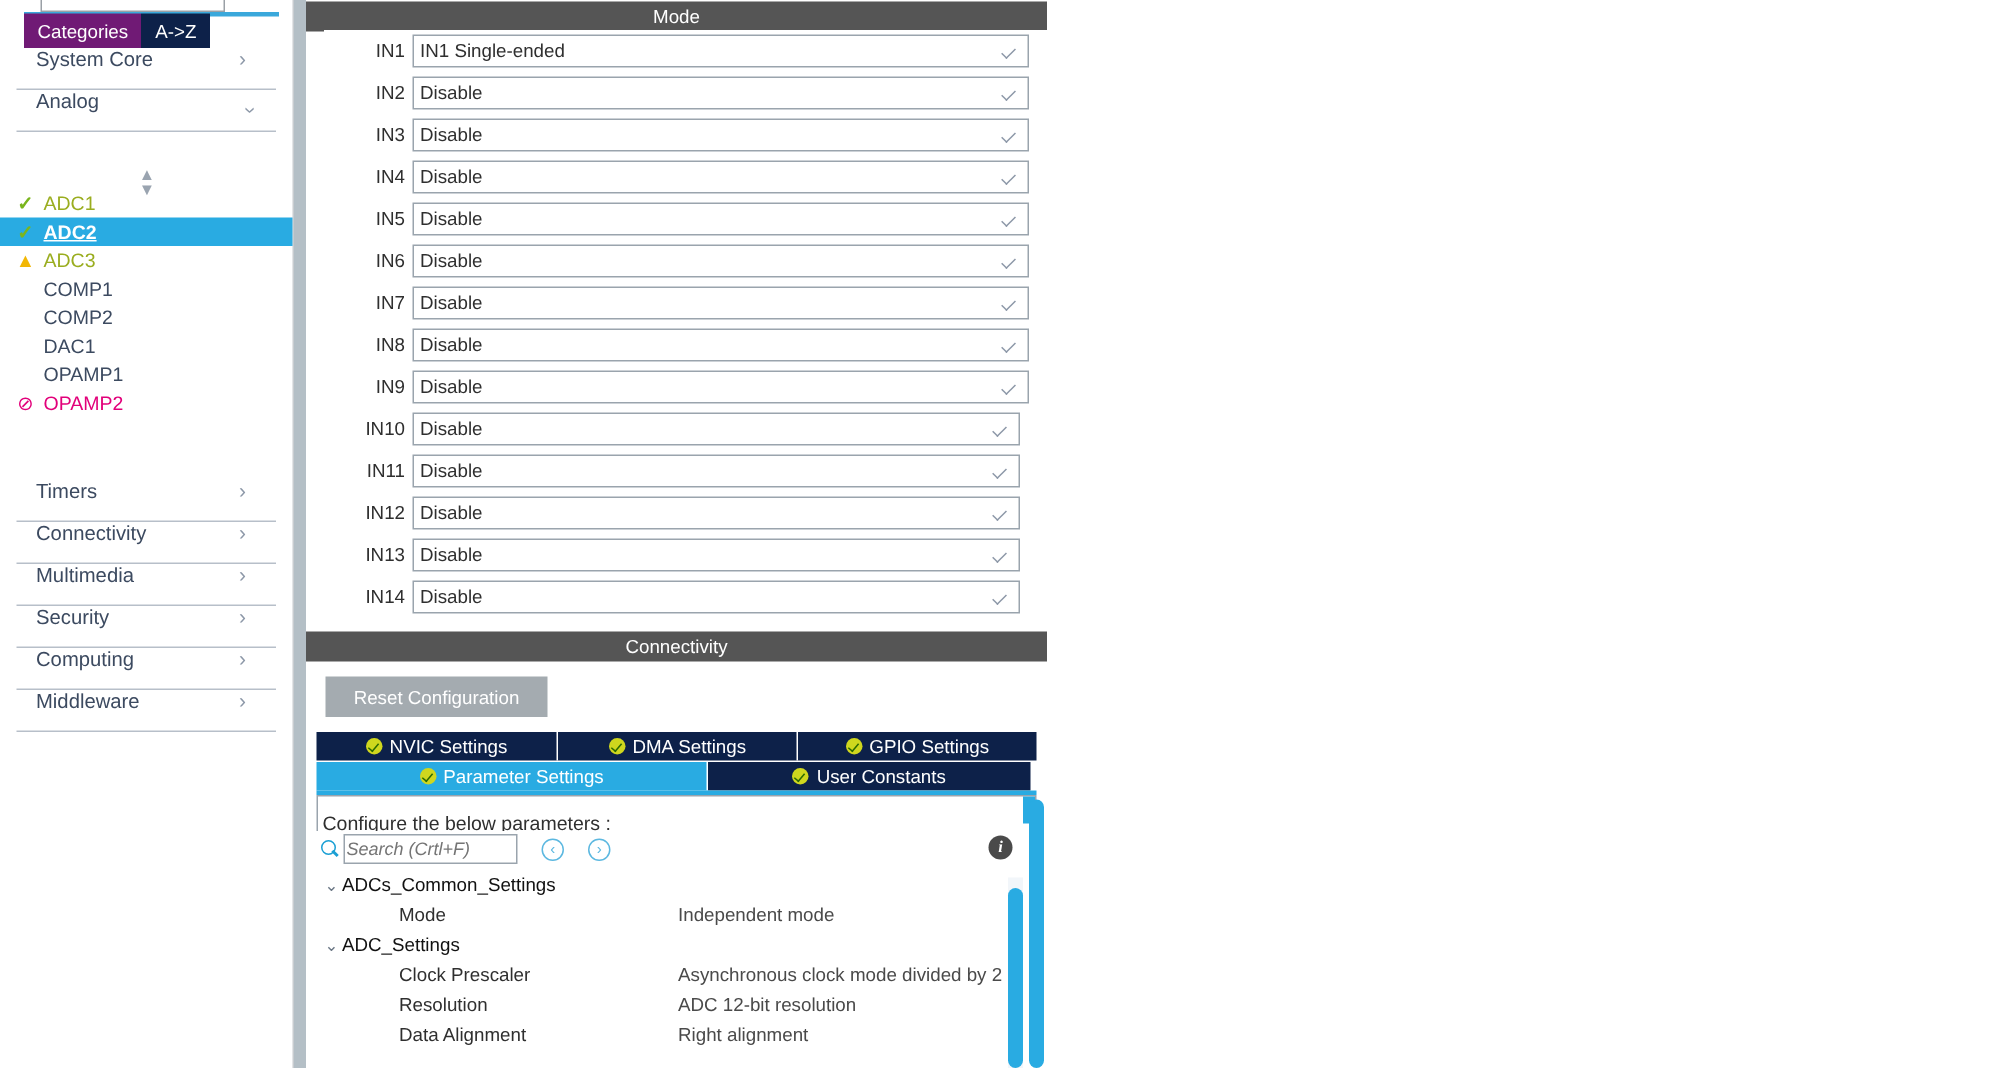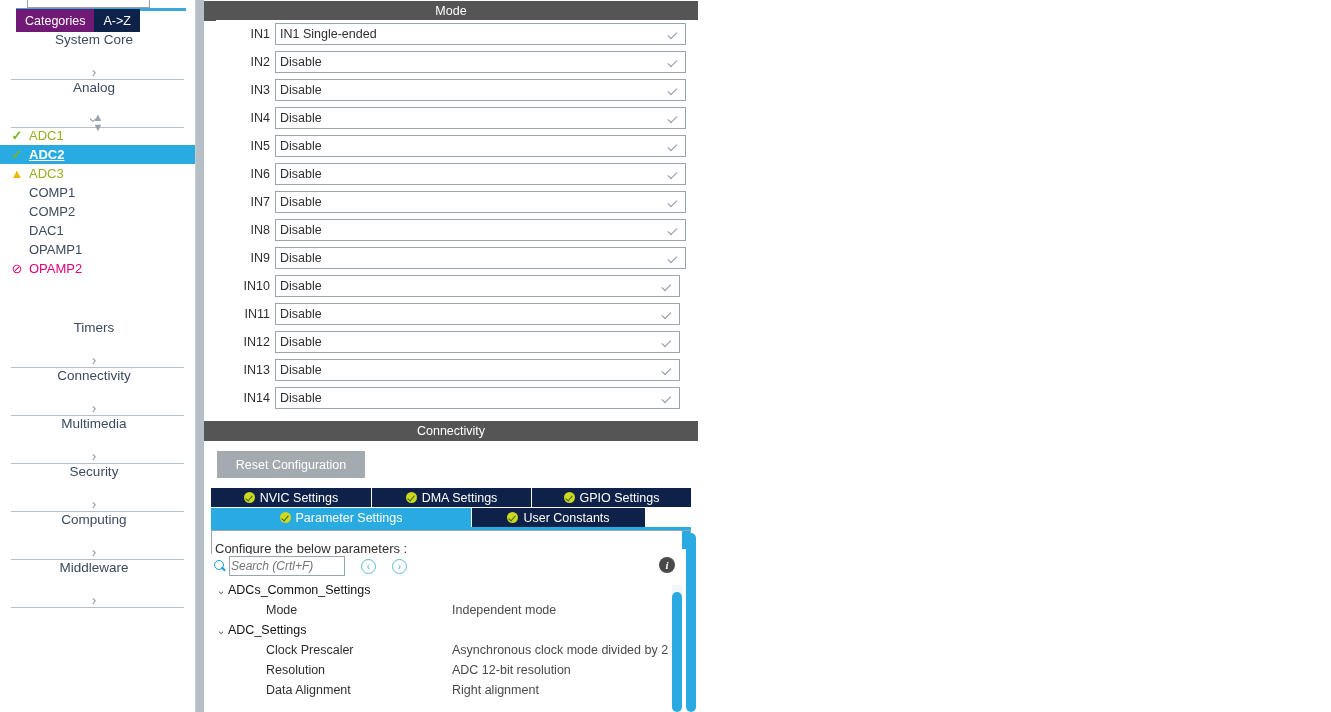--- a/index.html
+++ b/index.html
@@ -27,25 +27,25 @@
   }
   #tabrow { position:absolute; left:16px; top:9px; height:23px; display:flex; }
   .ltab {
     height:23px; padding:0 9px; display:flex; align-items:center;
     font-size:12.5px; color:#ffffff; cursor:default;
   }
   .ltab.active { background:#701a75; }
   .ltab.inactive { background:#0d2149; }
   #cat-list { position:absolute; left:0; top:32px; width:195px; }
   .cat-row {
-    position:relative; height:48px; margin:0 11px;
-    display:flex; align-items:center; justify-content:space-between;
+    position:relative; height:28px; margin:0 11px;
+    display:flex; justify-content:space-between;
     border-bottom:1px solid #b7bfc9;
     font-size:13.5px; color:#3c4a60;
-    padding-left:13px; padding-right:20px;flex-direction:column;
+    padding-left:13px; padding-right:20px;
   }
   .chev { color:#8d98a8; font-size:14px; line-height:1; }
   .chev.down { transform: rotate(90deg); display:inline-block; }
   #analog-items { position:absolute; left:0; top:112px; width:195px; }
   .spinner {
     width:100%; text-align:center; height:14px; line-height:10px;
     color:#9aa4b0; font-size:11px; letter-spacing:-1px;
   }
   .ip-row {
     height:19px; display:flex; align-items:center;
@@ -395,21 +395,21 @@
           <span class="tick"></span>
           <span>GPIO Settings</span>
         </div>
       </div>
 
       <div id="tabs-bottom">
         <div class="ctab active" style="width:261px;">
           <span class="tick"></span>
           <span>Parameter Settings</span>
         </div>
-        <div class="ctab" style="width:173px; border-right:none;align-items:center;">
+        <div class="ctab" style="width:215px; border-right:none;align-items:center;">
           <span class="tick"></span>
           <span>User Constants</span>
         </div>
       </div>
 
       <div id="tab-underline"></div>
       <div id="config-note">Configure the below parameters :</div>
       <div id="config-note-thumb"></div>
 
       <div id="param-area">

